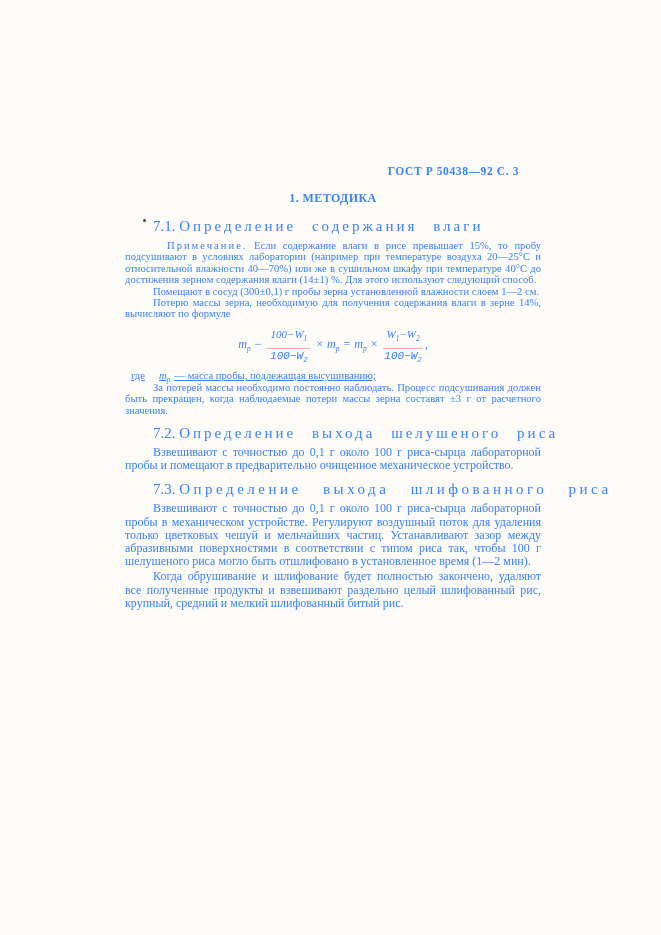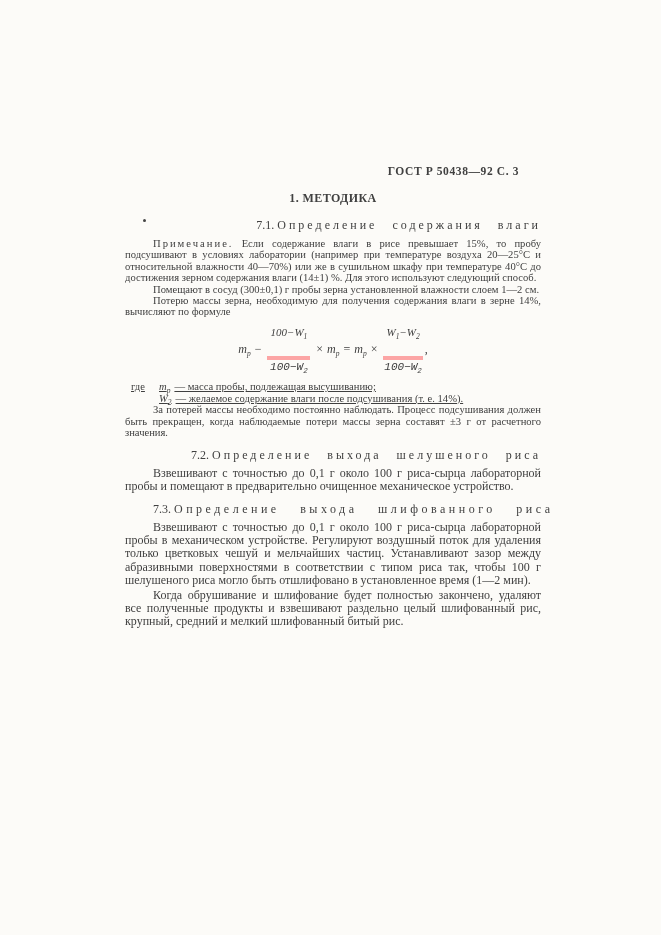--- a/index.html
+++ b/index.html
@@ -3,77 +3,76 @@
 <meta charset="utf-8">
 <style>
   html,body{margin:0;padding:0;background:#e8e8e8;}
   .page{
     position:relative;
     width:661px;height:935px;
     background:#fcfbf8;
     box-sizing:border-box;
     padding:165px 120px 0 125px;
     font-family:"Liberation Serif","DejaVu Serif",serif;
-    color:#404040;
+    color:#3b82f6;
     overflow:hidden;
   }
   .running-head{
     text-align:right;
     font-weight:bold;
     font-size:11.5px;
     letter-spacing:0.6px;
     margin:0 22px 14px 0;
     white-space:nowrap;
   }
   .chapter{
     text-align:center;
     font-weight:bold;
     font-size:12px;
     letter-spacing:0.4px;
     margin:0 0 12px 0;
   }
   .sec-head{
-    font-size:12px;
+    font-size:15px;
     margin:9px 0 4px 0;
     text-indent:28px;
     white-space:nowrap;
-    text-align:right;
   }
   .sec-head .spaced{letter-spacing:3px;word-spacing:9px;}
   .body-p{
     font-size:12px;
     line-height:13.2px;
     text-align:justify;
     margin:0 0 2px 0;
   }
   .ind{text-indent:28px;}
   .note-p{
     font-size:10.6px;
     line-height:11.4px;
     text-align:justify;
     margin:0;
   }
   .note-block{margin:5px 0 3px 0;}
-  .spaced-sm{letter-spacing:2px;}
+  .spaced-sm{letter-spacing:2px;margin-left:14px;}
   .formula-line{
     text-align:center;
     font-size:12px;
     margin:8px 0 7px 0;
   }
   .formula-line i{font-style:italic;}
   .op{margin:0 4px;font-style:normal;}
   .frac{
     display:inline-block;
     vertical-align:middle;
     text-align:center;
     font-size:11px;
     line-height:1.15;
     margin:0 2px;
   }
-  .frac .num{display:block;border-bottom:4px solid #fca5a5;padding:0 3px 18px 3px;}
+  .frac .num{display:block;border-bottom:1px solid #fca5a5;padding:0 3px 8px 3px;}
   .frac .den{display:block;padding-top:1px;font-family:Liberation Mono, monospace;}
   sub{font-size:7.5px;line-height:0;}
   .where-block{font-size:10.6px;line-height:11.6px;margin:2px 0 0 0;}
   .where-row{display:flex;text-decoration:underline;}
   .where-key{width:34px;flex:0 0 34px;padding-left:6px;box-sizing:border-box;}
   .where-term{font-style:italic;white-space:nowrap;}
   .where-text{padding-left:4px;}
   .artifact-dot{
     position:absolute;left:143px;top:219px;
     width:3px;height:3px;border-radius:50%;
@@ -104,25 +103,20 @@
   <div class="formula-line">
     <i><span>m</span><sub>р</sub></i><span class="op">−</span><span class="frac"><span class="num"><i><span>100−W</span><sub>1</sub></i></span><span class="den"><i><span>100−W</span><sub>2</sub></i></span></span><span class="op">×</span><i><span>m</span><sub>р</sub></i><span class="op">=</span><i><span>m</span><sub>р</sub></i><span class="op">×</span><span class="frac"><span class="num"><i><span>W</span><sub>1</sub><span>−W</span><sub>2</sub></i></span><span class="den"><i><span>100−W</span><sub>2</sub></i></span></span><span>,</span>
   </div>
 
   <div class="where-block">
     <div class="where-row">
       <span class="where-key">где</span>
       <span class="where-term"><span>m</span><sub>р</sub></span>
       <span class="where-text">— масса пробы, подлежащая высушиванию;</span>
     </div>
-    <div class="where-row">
-      <span class="where-key"></span>
-      <span class="where-term"><span>W</span><sub>2</sub></span>
-      <span class="where-text">— желаемое содержание влаги после подсушивания (т. е. 14%).</span>
-    </div>
   </div>
 
   <p class="note-p ind">За потерей массы необходимо постоянно наблюдать. Процесс подсушивания должен быть прекращен, когда наблюдаемые потери массы зерна составят ±3 г от расчетного значения.</p>
 
   <div class="sec-head"><span>7.2.</span> <span class="spaced">Определение выхода шелушеного риса</span></div>
 
   <p class="body-p ind">Взвешивают с точностью до 0,1 г около 100 г риса-сырца лабораторной пробы и помещают в предварительно очищенное механическое устройство.</p>
 
   <div class="sec-head sp73"><span>7.3.</span> <span class="spaced">Определение выхода шлифованного риса</span></div>
 

